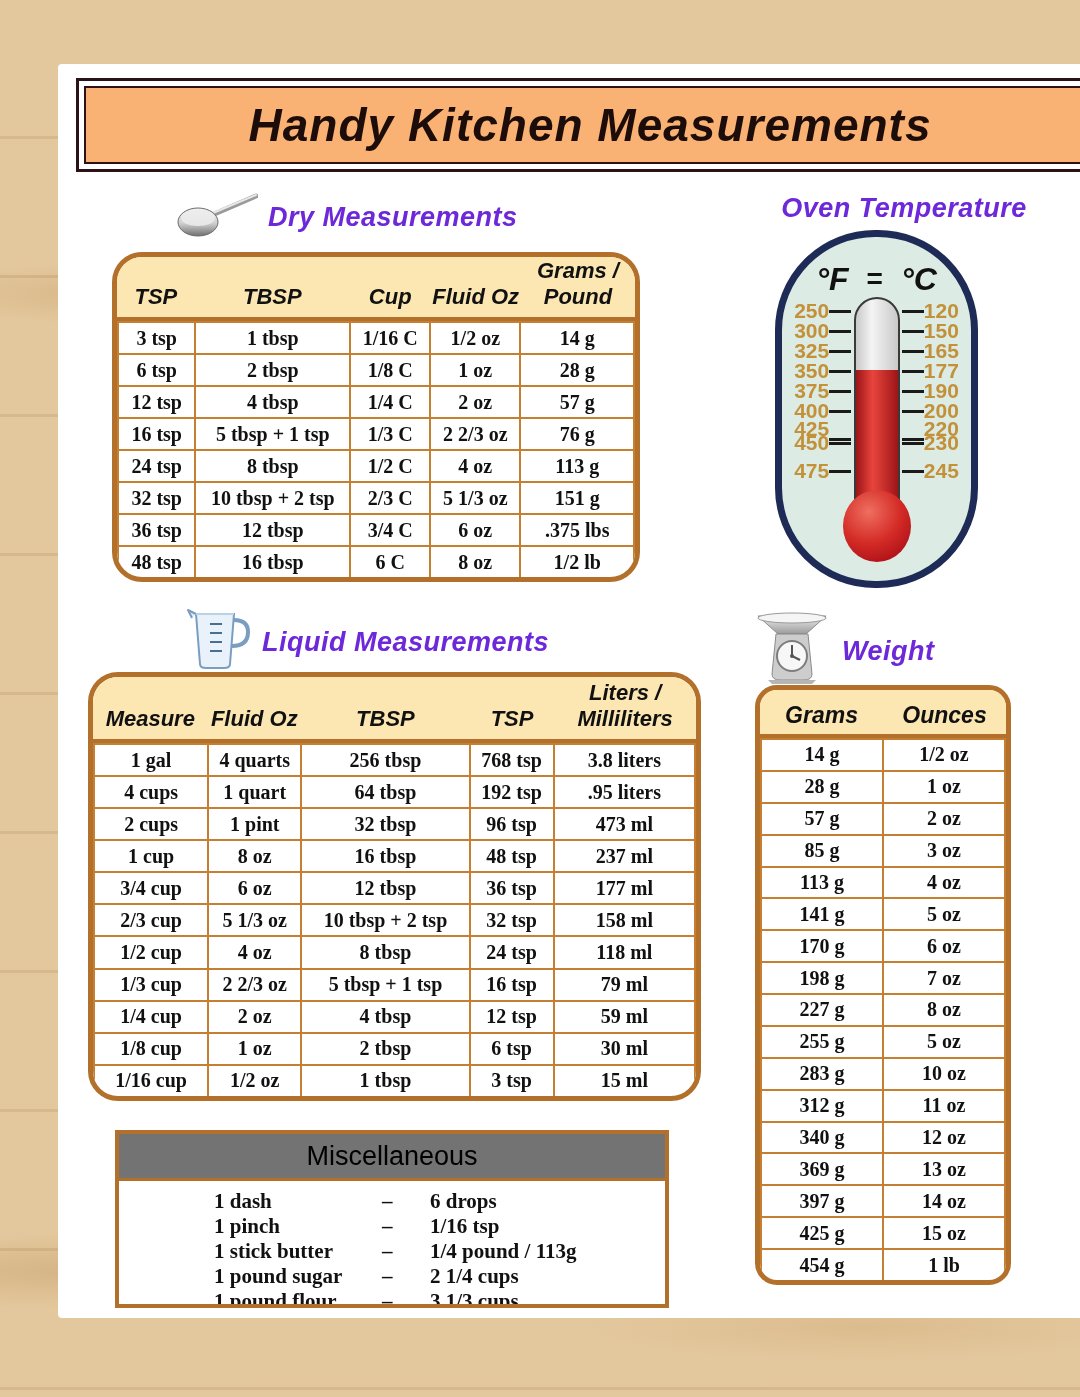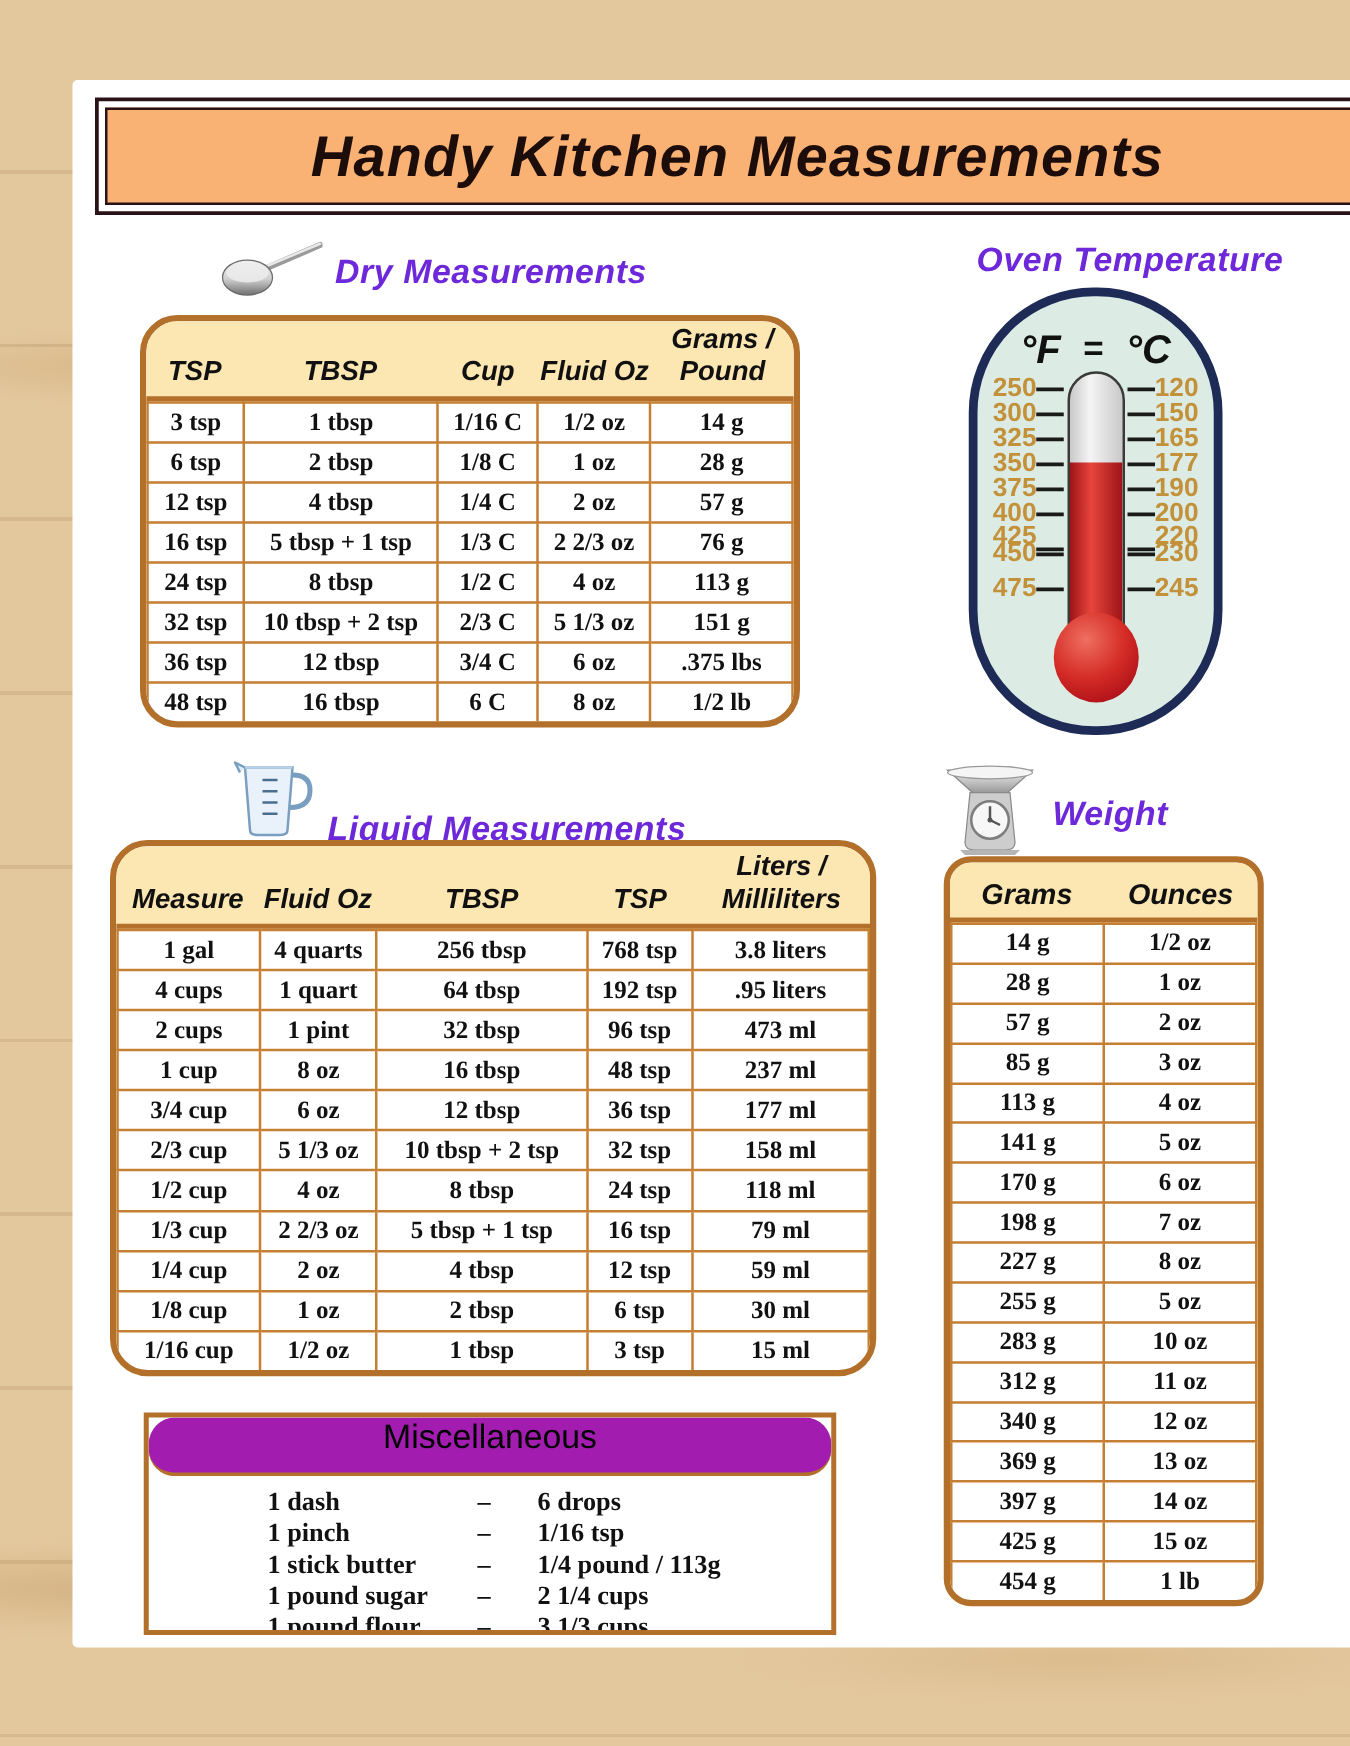--- a/index.html
+++ b/index.html
@@ -73,21 +73,21 @@
   #liquid-table table.tb{height:355px;}
 
   
   #weight-table{left:697px;top:621px;width:256px;height:600px;border-radius:22px;}
   #weight-head{height:48px;}
   #weight-head .hcell{width:50%;font-size:23px;padding-bottom:6px;}
   #weight-table table.tb{height:544px;}
 
   
   #misc-table{left:57px;top:1066px;width:554px;height:178px;border-width:4px;border-radius:0;}
-  #misc-head{height:44px;display:flex;justify-content:center;border-bottom:3px solid #b2702a;background:#a21caf;border-radius:21px;}
+  #misc-head{height:44px;display:flex;align-items:center;justify-content:center;border-bottom:3px solid #b2702a;background:#737373;}
   #misc-head .sec-title{font-size:27px;}
   #misc-body{padding:8px 0 0 95px;}
   .misc-row{display:flex;align-items:baseline;height:25px;font-family:"Liberation Serif", serif;font-weight:700;font-size:21px;color:#111;}
   .misc-row .mi{width:168px;}
   .misc-row .me{width:48px;}
   .misc-row .mv{flex:1;}
 
   
   #oven-heading{left:712px;top:129px;width:268px;justify-content:center;}
   .thermo{
@@ -338,21 +338,21 @@
           </span>
           <span class="cv">245</span>
         </div>
       </div>
     <div class="tube">
       <div class="mercury"></div>
     </div>
     <div class="bulb"></div>
   </div>
 
-  <div class="sec-head" style="left:128px;top:542px;align-items:flex-end;">
+  <div class="sec-head" style="left:128px;top:542px;">
     <span class="icon">
       <svg width="66" height="68" viewBox="0 0 66 68">
         <path d="M10 8 L14 58 Q14 62 20 62 L38 62 Q44 62 44 58 L48 8 Z" fill="#e9f2fa" stroke="#7a9ec0" stroke-width="2"></path>
         <path d="M10 8 L2 4 L6 12" fill="#dcebf7" stroke="#7a9ec0" stroke-width="2" stroke-linejoin="round"></path>
         <path d="M48 14 Q62 14 62 26 Q62 40 46 40" fill="none" stroke="#7a9ec0" stroke-width="4"></path>
         <line x1="24" y1="18" x2="36" y2="18" stroke="#4a6e8f" stroke-width="2"></line>
         <line x1="24" y1="27" x2="36" y2="27" stroke="#4a6e8f" stroke-width="2"></line>
         <line x1="24" y1="36" x2="36" y2="36" stroke="#4a6e8f" stroke-width="2"></line>
         <line x1="24" y1="45" x2="36" y2="45" stroke="#4a6e8f" stroke-width="2"></line>
         <path d="M10 8 L48 8" stroke="#b8d2e6" stroke-width="2"></path>

